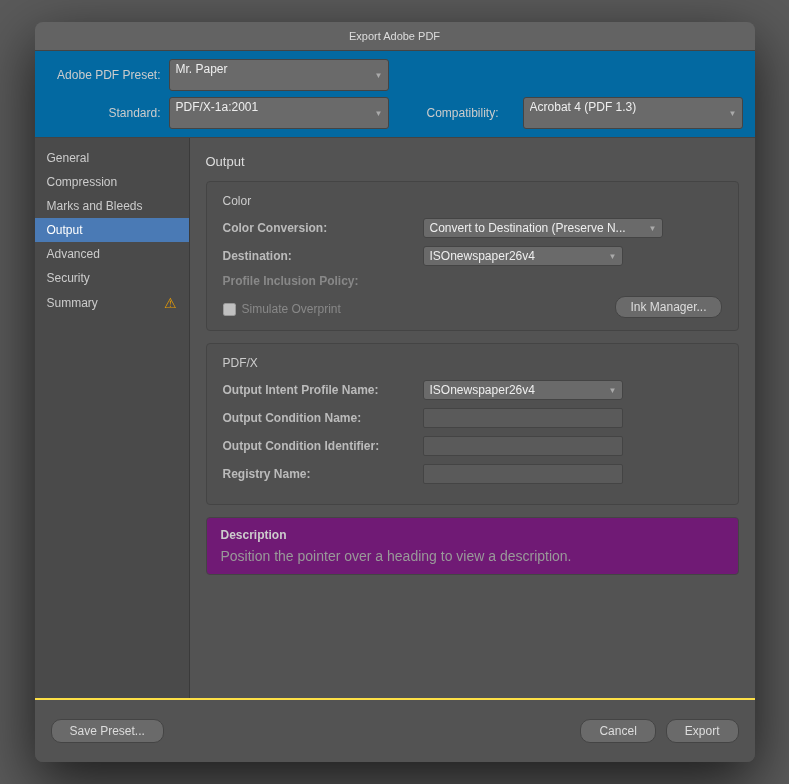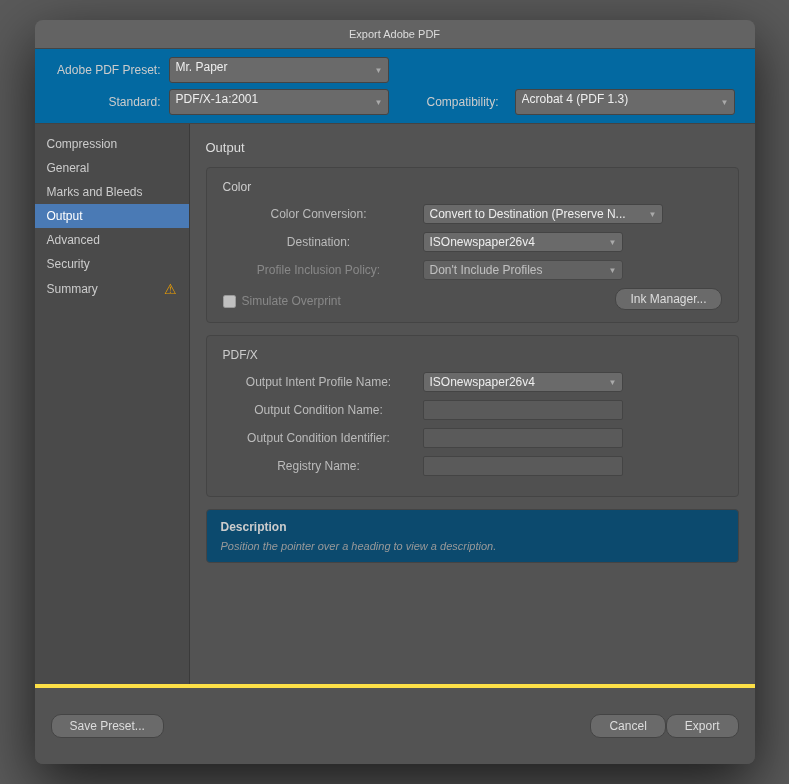--- a/index.html
+++ b/index.html
@@ -43,21 +43,21 @@
     .top-row label {
       color: #ccc;
       text-align: right;
       min-width: 110px;
     }
     .top-row select {
       background: #6a6a6a;
       color: #eee;
       border: 1px solid #444;
       border-radius: 3px;
-      padding: 2px 20px 8px 6px;
+      padding: 2px 20px 14px 6px;
       font-size: 12px;
       appearance: none;
       -webkit-appearance: none;
       cursor: pointer;
       position: relative;
     }
     .select-wrapper {
       position: relative;
       display: inline-block;
     }
@@ -125,24 +125,25 @@
       font-weight: normal;
       margin-bottom: 10px;
     }
     .form-row {
       display: flex;
       align-items: center;
       margin-bottom: 8px;
     }
     .form-label {
       color: #bbb;
-      text-align: center;
+      text-align: left;
       min-width: 200px;
       padding-right: 8px;
       flex-shrink: 0;
+      font-weight: bold;
     }
     .form-label.dimmed {
       color: #888;
     }
     .form-control-wrapper {
       flex: 1;
     }
     .form-select {
       background: #6a6a6a;
       color: #eee;
@@ -204,55 +205,55 @@
     .checkbox-ink-row {
       display: flex;
       align-items: center;
       justify-content: space-between;
       margin-top: 6px;
     }
     .description-panel {
       border: 1px solid #444;
       border-radius: 4px;
       padding: 10px 14px;
-      background: #0c4a6e;
+      background: #701a75;
     }
     .description-title {
       color: #ccc;
       font-size: 12px;
       font-weight: bold;
       margin-bottom: 6px;
     }
     .description-text {
       color: #999;
-      font-size: 11px;
-      font-style: italic;
+      font-size: 14px;
     }
     .bottom-bar {
       background: #535353;
-      padding: 26px 16px;
+      padding: 19px 16px;
       display: flex;
       justify-content: space-between;
       align-items: center;
-      border-top: 4px solid #fde047;
+      border-top: 2px solid #fde047;
     }
     .btn {
       background: #6a6a6a;
       color: #ddd;
       border: 1px solid #444;
       border-radius: 10px;
       padding: 4px 18px;
       font-size: 12px;
       cursor: pointer;
     }
     .btn-export {
       background: #6a6a6a;
     }
     .right-buttons {
       display: flex;
+      gap: 10px;
     }
   </style>
 </head>
 <body>
 
 <div class="dialog">
 
   <div class="title-bar">
     <span>Export Adobe PDF</span>
   </div>
@@ -267,36 +268,36 @@
       </div>
     </div>
     <div class="top-row">
       <label>Standard:</label>
       <div class="select-wrapper">
         <select class="form-select standard-select">
           <option>PDF/X-1a:2001</option>
         </select>
       </div>
       <label style="margin-left:30px;color:#ccc;min-width:auto;">Compatibility:</label>
-      <div class="select-wrapper" style="margin-left:8px;">
+      <div class="select-wrapper" style="margin-left:16px;">
         <select class="form-select compat-select">
           <option>Acrobat 4 (PDF 1.3)</option>
         </select>
       </div>
     </div>
   </div>
 
   <div class="main-area">
 
     <div class="sidebar">
       <div class="sidebar-item">
+        <span>General</span>
+      </div>
+      <div class="sidebar-item">
         <span>Compression</span>
-      </div>
-      <div class="sidebar-item">
-        <span>General</span>
       </div>
       <div class="sidebar-item">
         <span>Marks and Bleeds</span>
       </div>
       <div class="sidebar-item active">
         <span>Output</span>
       </div>
       <div class="sidebar-item">
         <span>Advanced</span>
       </div>
@@ -332,27 +333,20 @@
             <div class="form-select-wrapper">
               <select class="form-select" style="width:200px;">
                 <option>ISOnewspaper26v4</option>
               </select>
             </div>
           </div>
         </div>
 
         <div class="form-row">
           <div class="form-label dimmed">Profile Inclusion Policy:</div>
-          <div class="form-control-wrapper">
-            <div class="form-select-wrapper">
-              <select class="form-select" style="width:200px;" disabled="">
-                <option>Don't Include Profiles</option>
-              </select>
-            </div>
-          </div>
         </div>
 
         <div class="checkbox-ink-row">
           <div class="checkbox-row" style="margin-left:0;">
             <input type="checkbox" disabled="" style="">
             <span class="checkbox-label">Simulate Overprint</span>
           </div>
           <button class="ink-manager-btn">Ink Manager...</button>
         </div>
       </div>

